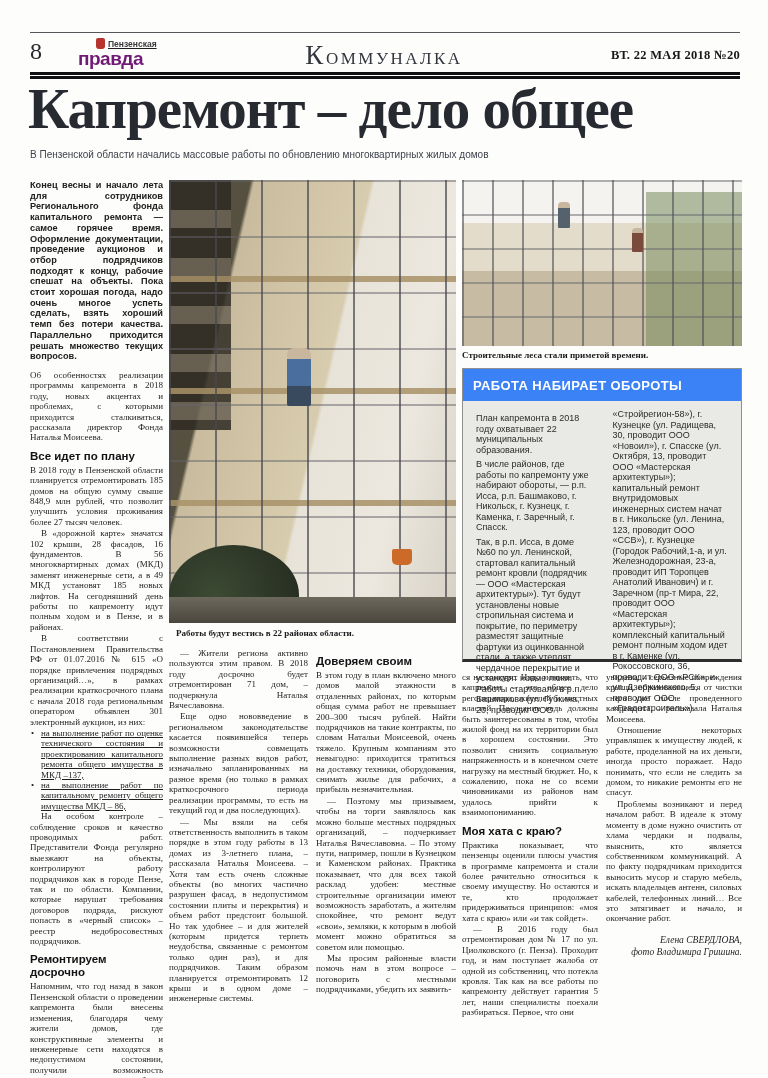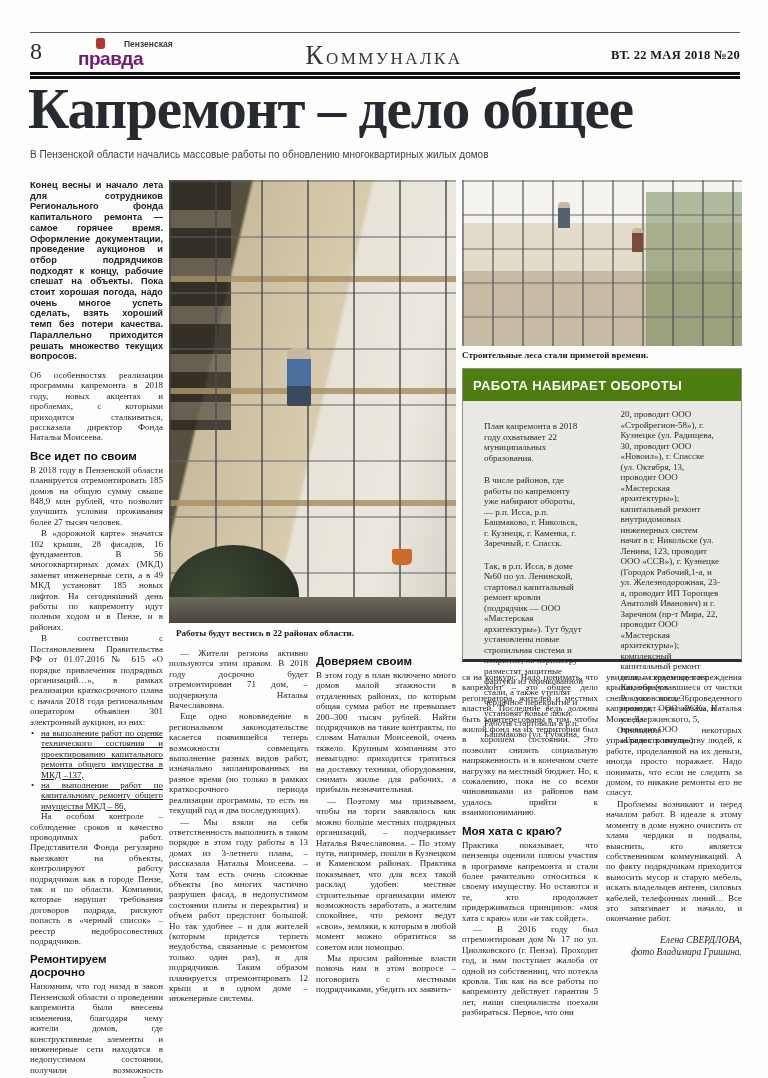--- a/index.html
+++ b/index.html
@@ -4,21 +4,21 @@
 <style>
   html,body{margin:0;padding:0;background:#d9d9d9;}
   .page{position:relative;width:768px;height:1078px;margin:0 auto;background:#fdfdfc;
         font-family:"Liberation Serif",serif;color:#1e1e20;overflow:hidden;}
   .abs{position:absolute;}
 
   
   .hairline{left:30px;top:32px;width:710px;height:1px;background:#55555a;}
   .pageno{left:30px;top:38px;font-size:24px;line-height:26px;color:#2a2a2e;}
   .logo{left:78px;top:38px;width:120px;font-family:"Liberation Sans",sans-serif;}
-  .logo-top{display:flex;align-items:center;gap:19px;margin-left:18px;}
+  .logo-top{display:flex;align-items:center;gap:3px;margin-left:18px;text-decoration:underline;}
   .emblem{width:9px;height:11px;background:#b5342c;border-radius:2px 2px 3px 3px;}
   .logo-top-text{font-size:8.5px;font-weight:700;color:#3a3a3c;}
   .logo-bottom{font-size:19px;font-weight:700;letter-spacing:-.5px;line-height:19px;color:#701a75;}
   .section-title{left:0;right:0;top:40px;text-align:center;font-size:17px;letter-spacing:2.5px;
         color:#33363d;text-transform:uppercase;font-weight:400;}
   .section-title::first-letter{font-size:27px;}
   .issue-date{right:28px;top:48px;font-size:12.5px;font-weight:700;color:#18181a;letter-spacing:.3px;}
   .bigrule{left:30px;top:72px;width:710px;height:7px;
         background:linear-gradient(180deg,#101012 0 3px,#fdfdfc 3px 4px,#101012 4px 7px);}
 
@@ -71,25 +71,25 @@
   .pr-worker2{left:170px;top:48px;width:11px;height:24px;border-radius:4px 4px 1px 1px;
         background:linear-gradient(180deg,#c8b79e 0 5px,#7a4a3a 5px 24px);}
 
   .caption{font-size:9px;font-weight:700;color:#1a1a1c;line-height:11px;}
   .caption-main{left:176px;top:628px;width:287px;}
   .caption-right{left:462px;top:350px;width:280px;}
 
   
   .infobox{left:462px;top:368px;width:280px;height:294px;background:#e9e9e6;
         border:1px solid #8f8f8c;border-bottom:3px solid #2e2e2e;box-sizing:border-box;}
-  .infobox-head{background:#4d7c0f;color:#ffffff;font-family:"Liberation Sans",sans-serif;
+  .infobox-head{background:#3b82f6;color:#ffffff;font-family:"Liberation Sans",sans-serif;
         font-weight:700;font-size:13px;letter-spacing:.4px;padding:9px 10px 8px 10px;}
   .infobox-body{padding:8px 9px;column-count:2;column-gap:13px;
         font-family:"Liberation Sans",sans-serif;font-size:9px;line-height:10.5px;color:#2b2b2b;}
-  .infobox-body p{margin:12px;font-family:Liberation Serif, serif;}
+  .infobox-body p{margin:4px;}
 
   .c1{left:30px;top:180px;width:133px;}
   .c2{left:169px;top:648px;width:139px;}
   .c3{left:316px;top:648px;width:140px;}
   .c4{left:462px;top:672px;width:136px;}
   .c5{left:606px;top:672px;width:136px;}
 </style>
 </head>
 <body>
 
@@ -107,21 +107,21 @@
   <div class="abs section-title">Коммуналка</div>
   <div class="abs issue-date">ВТ. 22 МАЯ 2018 №20</div>
   <div class="abs bigrule"></div>
 
   <div class="abs headline">Капремонт – дело общее</div>
   <div class="abs subheadline">В Пензенской области начались массовые работы по обновлению многоквартирных жилых домов</div>
 
   <div class="abs col c1">
     <p class="lead">Конец весны и начало лета для сотрудников Регионального фонда капитального ремонта — самое горячее время. Оформление документации, проведение аукционов и отбор подрядчиков подходят к концу, рабочие спешат на объекты. Пока стоит хорошая погода, надо очень многое успеть сделать, взять хороший темп без потери качества. Параллельно приходится решать множество текущих вопросов.</p>
     <p>Об особенностях реализации программы капремонта в 2018 году, новых акцентах и проблемах, с которыми приходится сталкиваться, рассказала директор Фонда Наталья Моисеева.</p>
-    <h3 class="sechead">Все идет по своим</h3>
+    <h3 class="sechead">Все идет по плану</h3>
     <p>В 2018 году в Пензенской области планируется отремонтировать 185 домов на общую сумму свыше 848,9 млн рублей, что позволит улучшить условия проживания более 27 тысяч человек.</p>
     <p class="ind">В «дорожной карте» значатся 102 крыши, 28 фасадов, 16 фундаментов. В 56 многоквартирных домах (МКД) заменят инженерные сети, а в 49 МКД установят 185 новых лифтов. На сегодняшний день работы по капремонту идут полным ходом и в Пензе, и в районах.</p>
     <p class="ind">В соответствии с Постановлением Правительства РФ от 01.07.2016 № 615 «О порядке привлечения подрядных организаций…», в рамках реализации краткосрочного плана с начала 2018 года региональным оператором объявлен 301 электронный аукцион, из них:</p>
     <ul class="dash">
       <li>на выполнение работ по оценке технического состояния и проектированию капитального ремонта общего имущества в МКД –137,</li>
       <li>на выполнение работ по капитальному ремонту общего имущества МКД – 86,</li>
     </ul>
     <p class="ind">На особом контроле – соблюдение сроков и качество проводимых работ. Представители Фонда регулярно выезжают на объекты, контролируют работу подрядчиков как в городе Пензе, так и по области. Компании, которые нарушат требования договоров подряда, рискуют попасть в «черный список» – реестр недобросовестных подрядчиков.</p>
     <h3 class="sechead">Ремонтируем досрочно</h3>
     <p>Напомним, что год назад в закон Пензенской области о проведении капремонта были внесены изменения, благодаря чему жители домов, где конструктивные элементы и инженерные сети находятся в недопустимом состоянии, получили возможность переносить срок ремонта на более ранний.</p>

